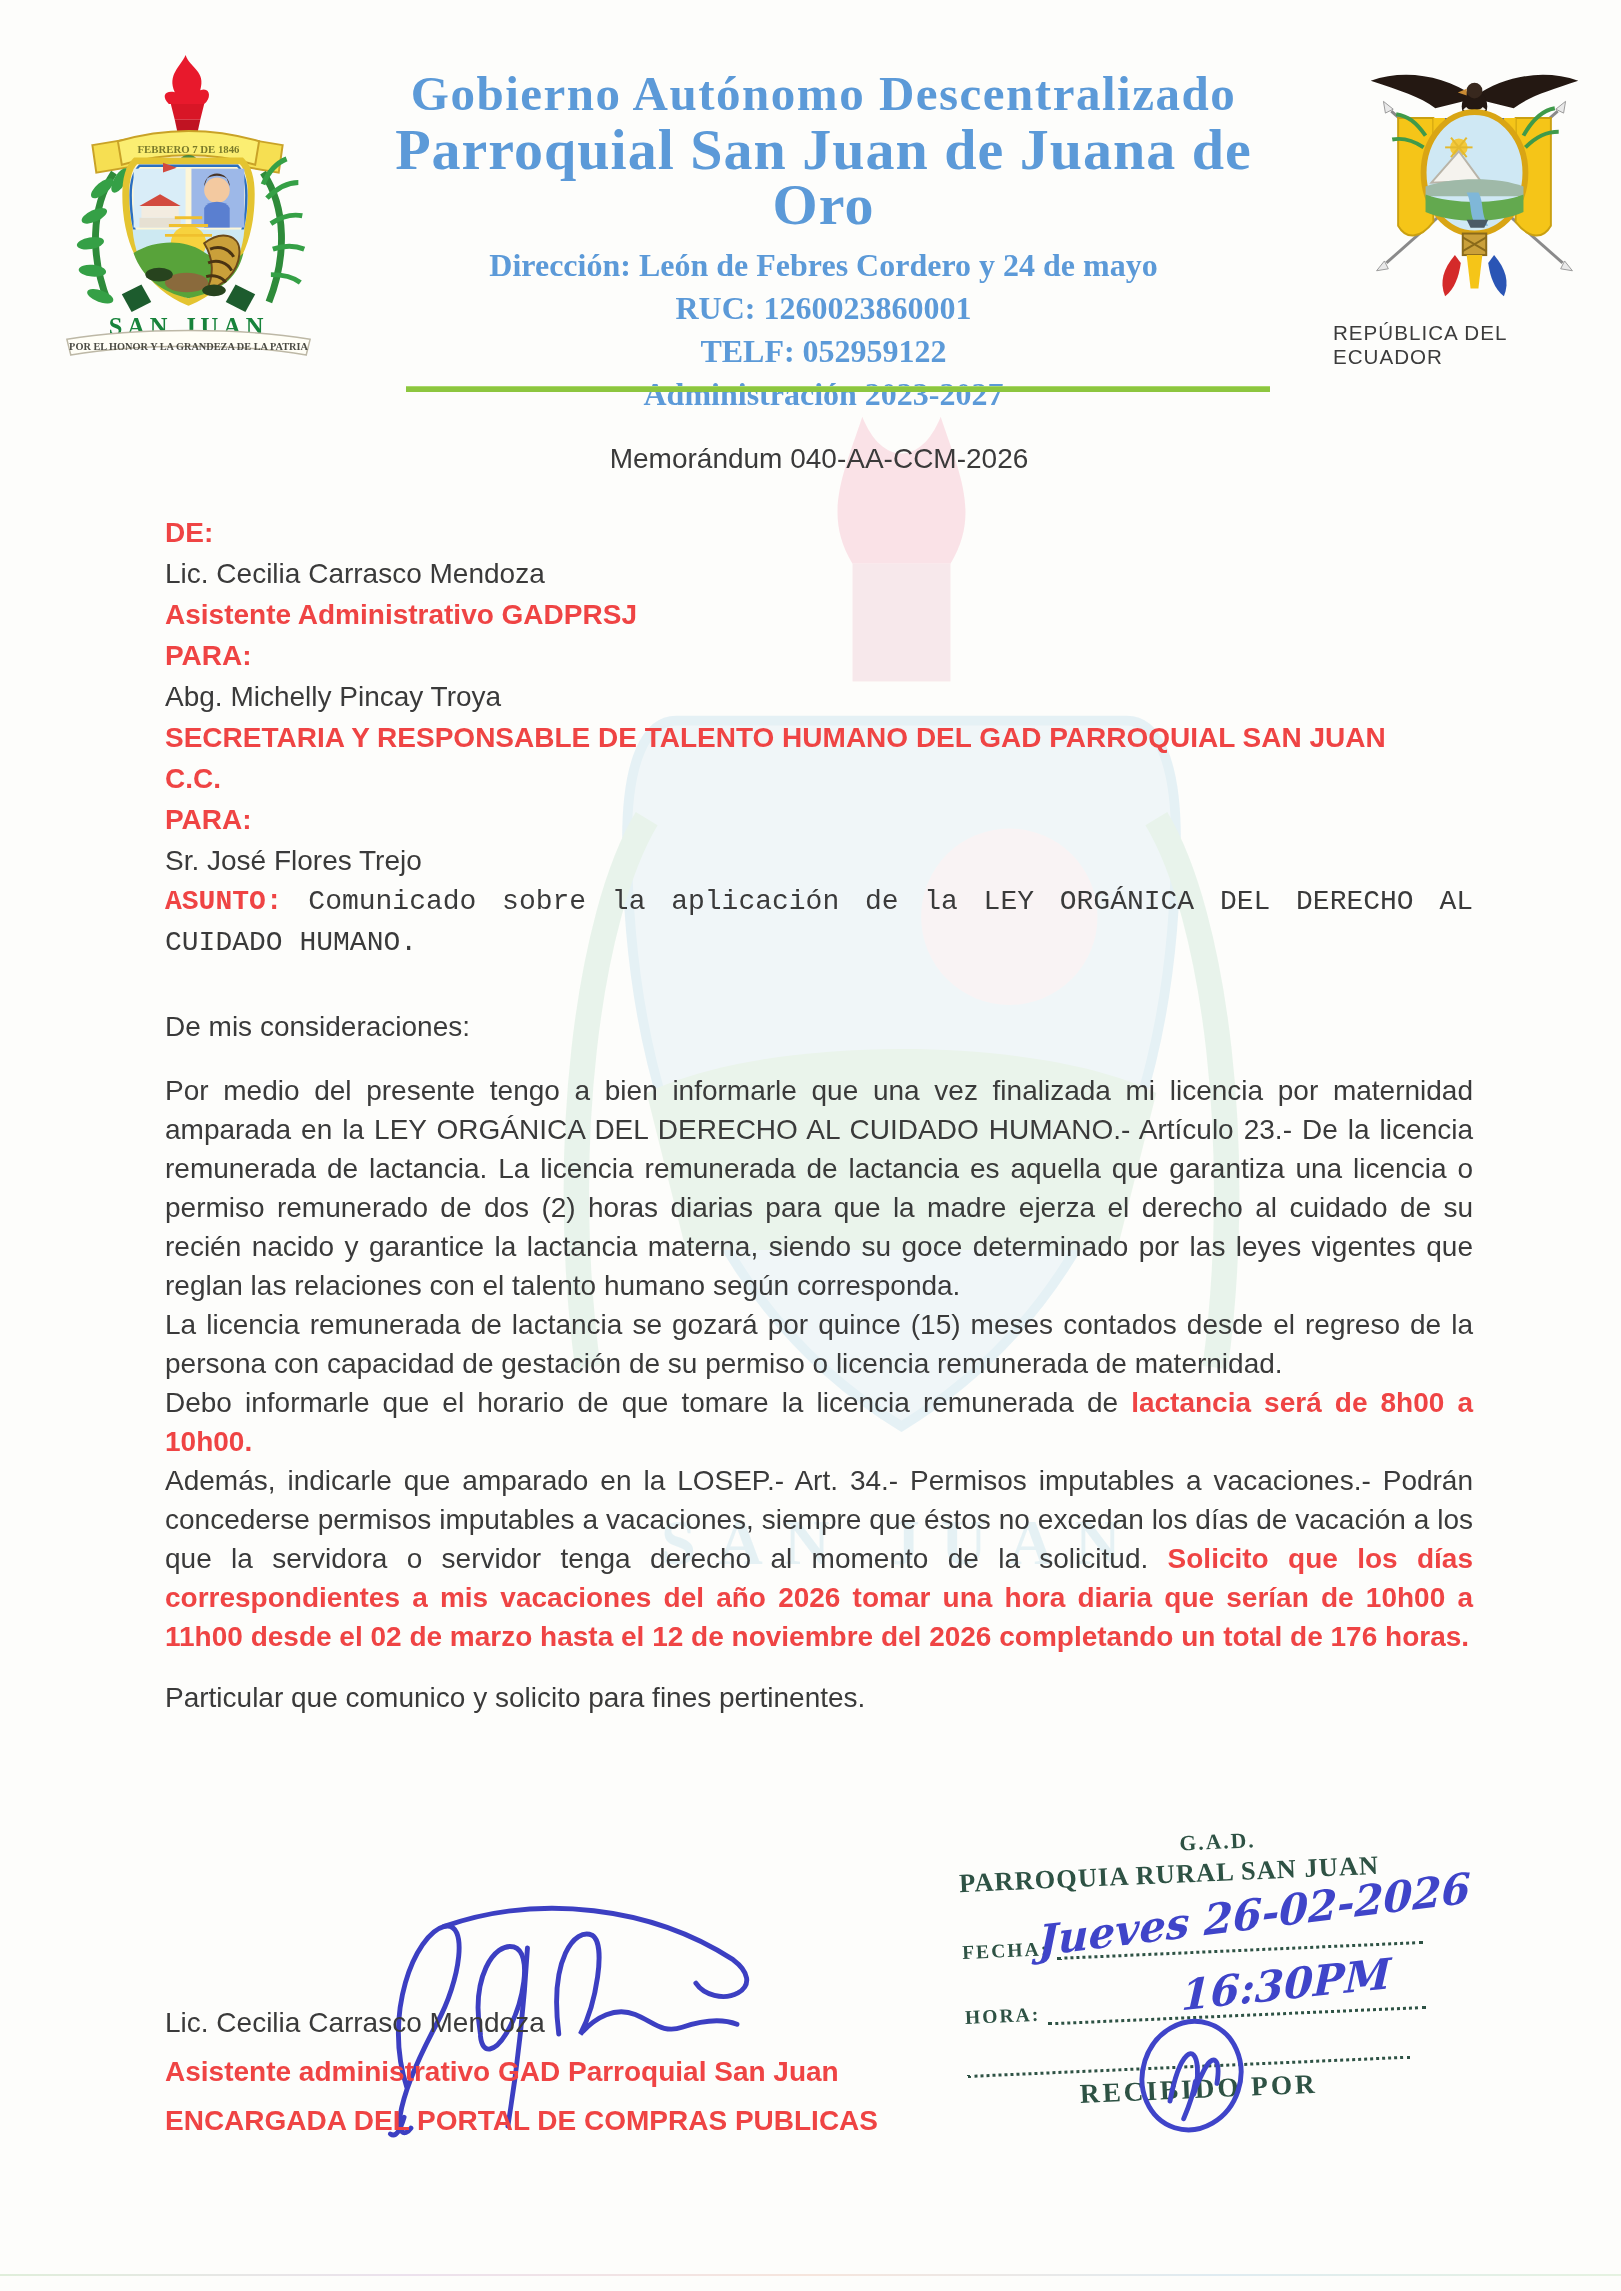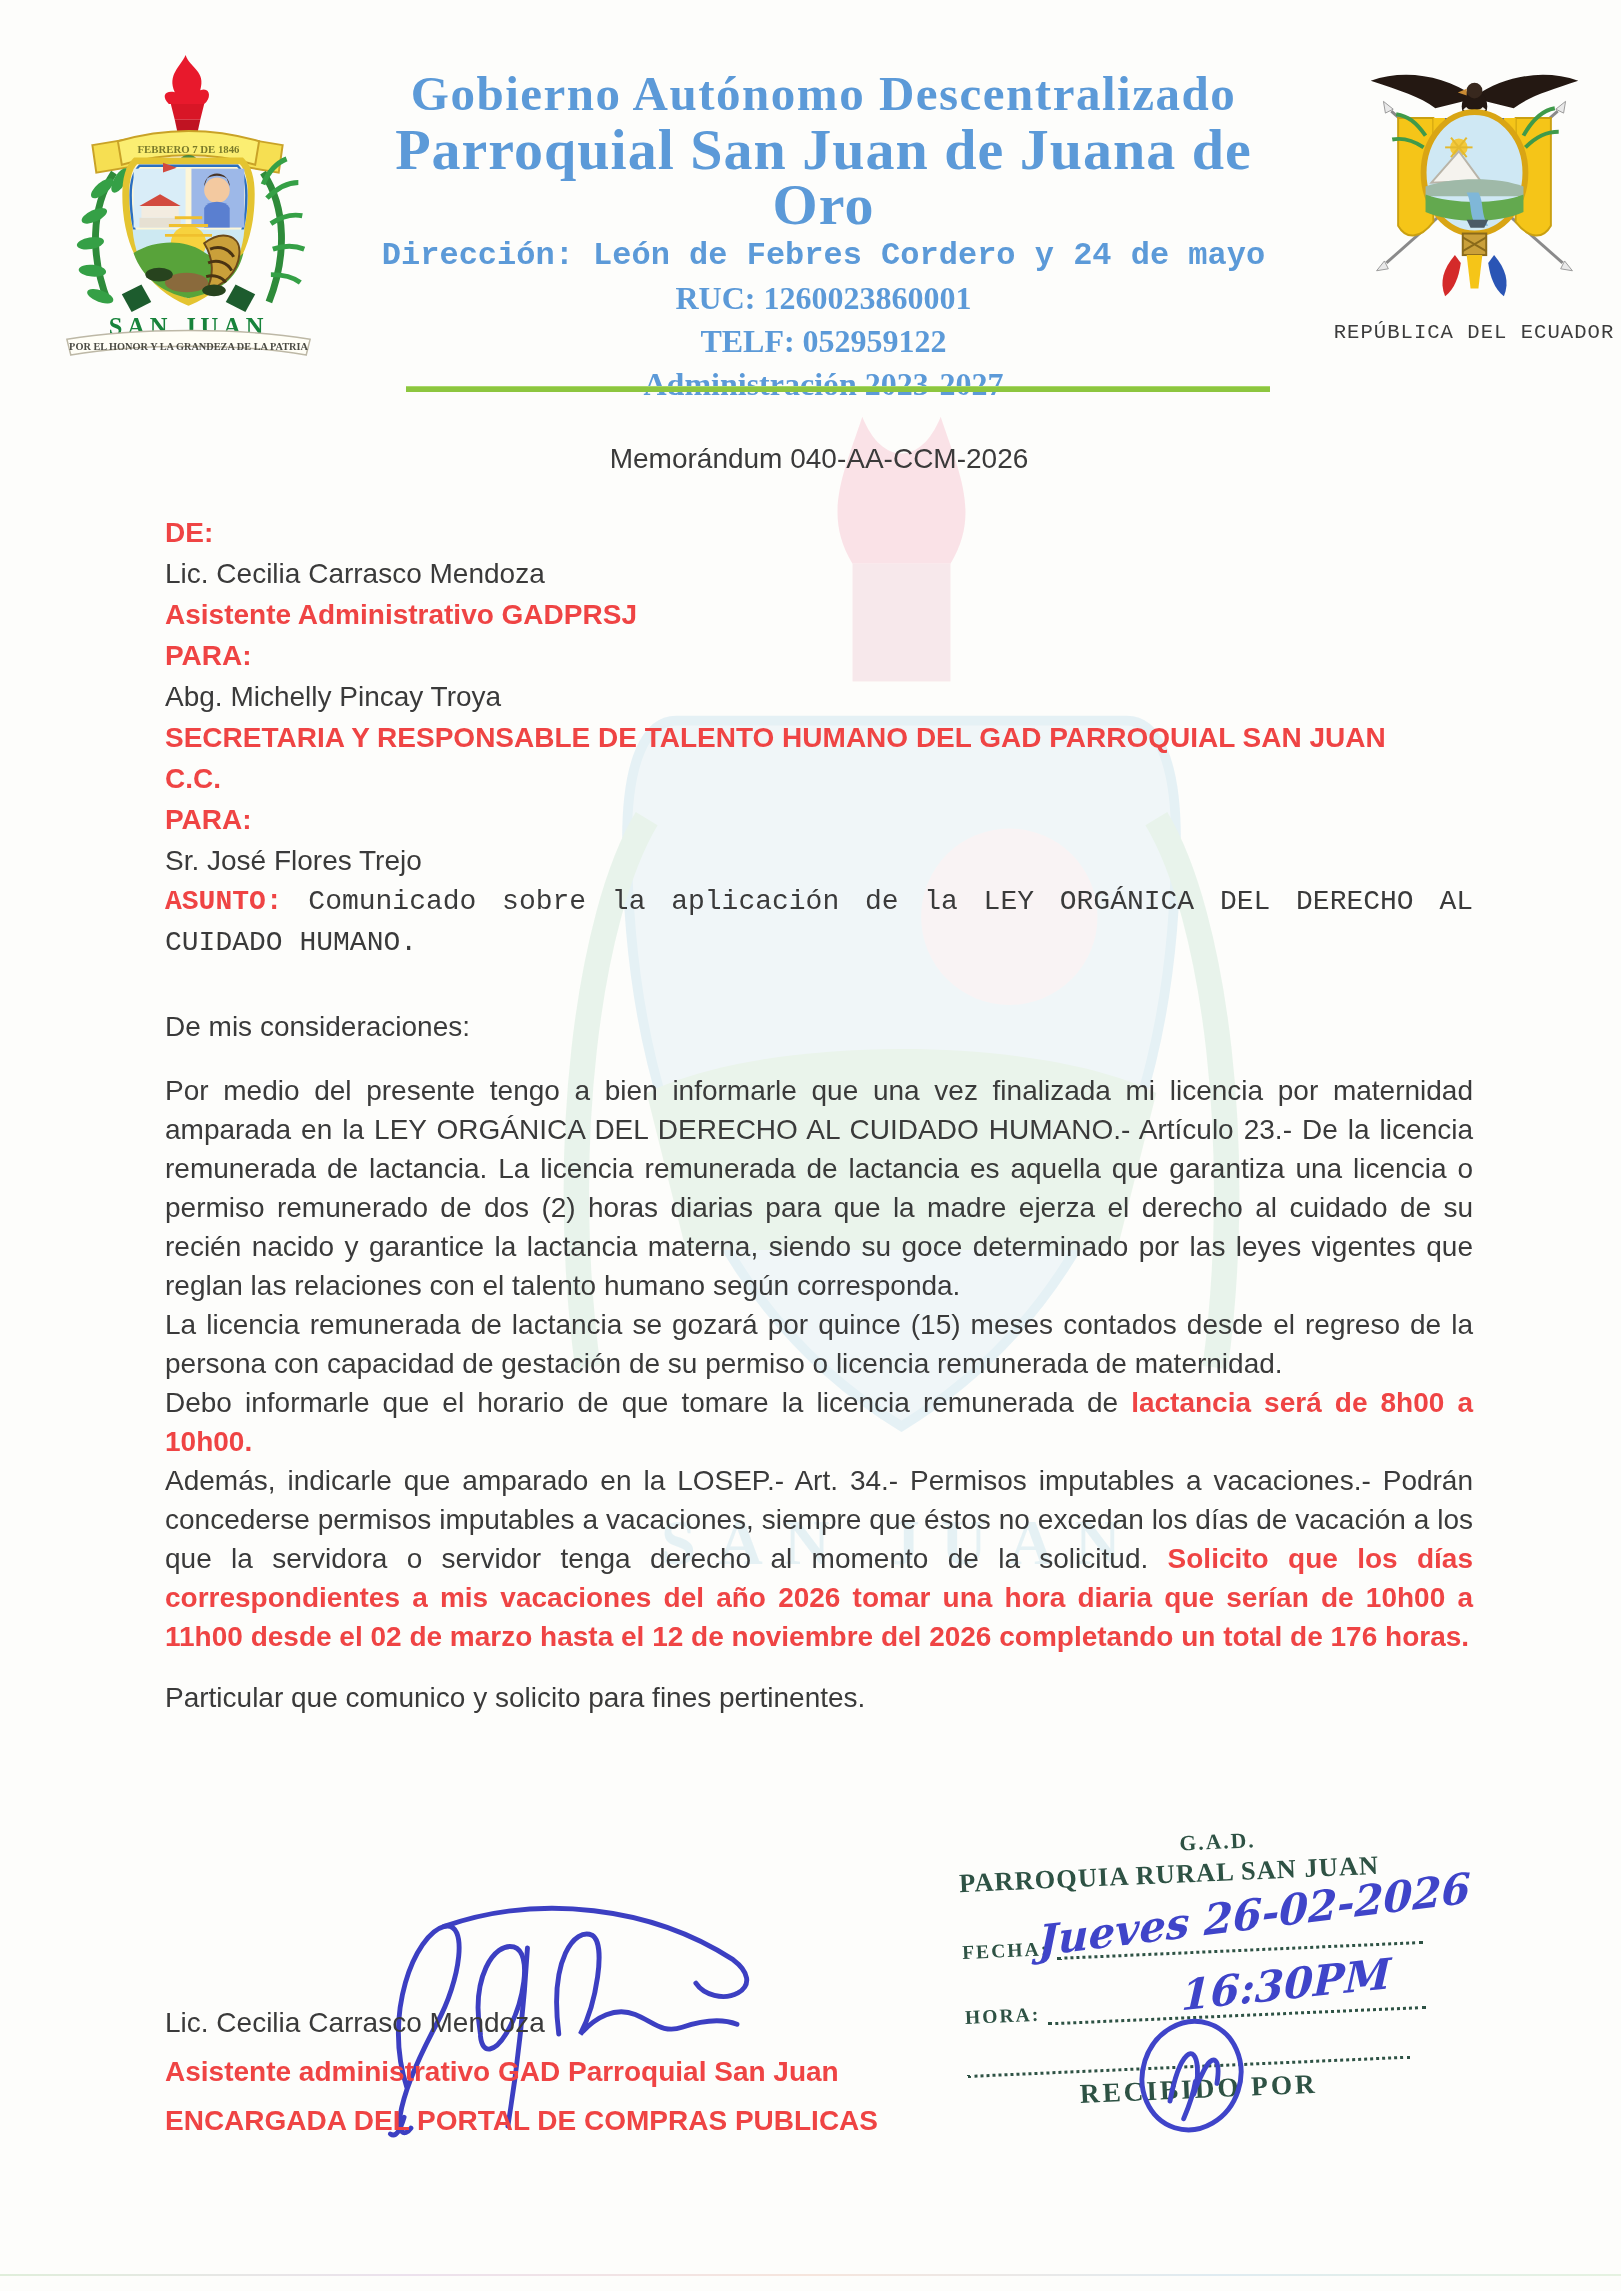--- a/index.html
+++ b/index.html
@@ -5,28 +5,28 @@
   html,body{margin:0;padding:0;background:#e9e9e9;}
   .page{
     position:relative;width:1621px;height:2292px;margin:0 auto;
     background:#fdfdfb;overflow:hidden;
     font-family:"Liberation Sans","DejaVu Sans",sans-serif;color:#3a3a3a;
   }
   
   .seal-left{position:absolute;left:57px;top:51px;width:263px;height:306px;}
   .seal-right{position:absolute;left:1357px;top:57px;width:235px;height:263px;}
   .seal-right-caption{
-    position:absolute;left:1333px;top:321px;width:282px;text-align:center;
-    font-family:Liberation Mono, monospace;font-size:20.6px;color:#3c3c3c;letter-spacing:1px;
+    position:absolute;left:1333px;top:321px;width:282px;text-align:left;
+    font-family:Liberation Sans, sans-serif;font-size:20.6px;color:#3c3c3c;letter-spacing:1px;
   }
   .header-text{position:absolute;left:345px;top:65px;width:957px;text-align:center;
     font-family:"Liberation Serif","DejaVu Serif",serif;font-weight:bold;color:#5c9ad8;}
   .ht1{font-size:49px;letter-spacing:1.5px;line-height:57px;}
   .ht2{font-size:58px;letter-spacing:1px;line-height:55px;}
-  .ht3{font-size:32px;line-height:43px;margin-top:2px;font-family:Liberation Mono, monospace;}
+  .ht3{font-size:32px;line-height:43px;margin-top:12px;}
   .ht4,.ht5,.ht6{font-size:32px;line-height:43px;}
   .green-rule{position:absolute;left:406px;top:386px;width:864px;height:4.9px;background:#8dc63f;border-top:1px solid #a9d86a;}
   
   .watermark{position:absolute;left:529px;top:407px;width:745px;height:1284px;opacity:.5;pointer-events:none;}
   
   .doc-body{position:absolute;left:165px;top:438px;width:1308px;font-size:28px;line-height:41px;}
   .memo-number{text-align:center;margin-bottom:33px;}
   .hline{white-space:nowrap;}
   .b{font-weight:bold;color:#ef4444;}
   .jst{text-align:justify;font-family:Liberation Mono, monospace;}

